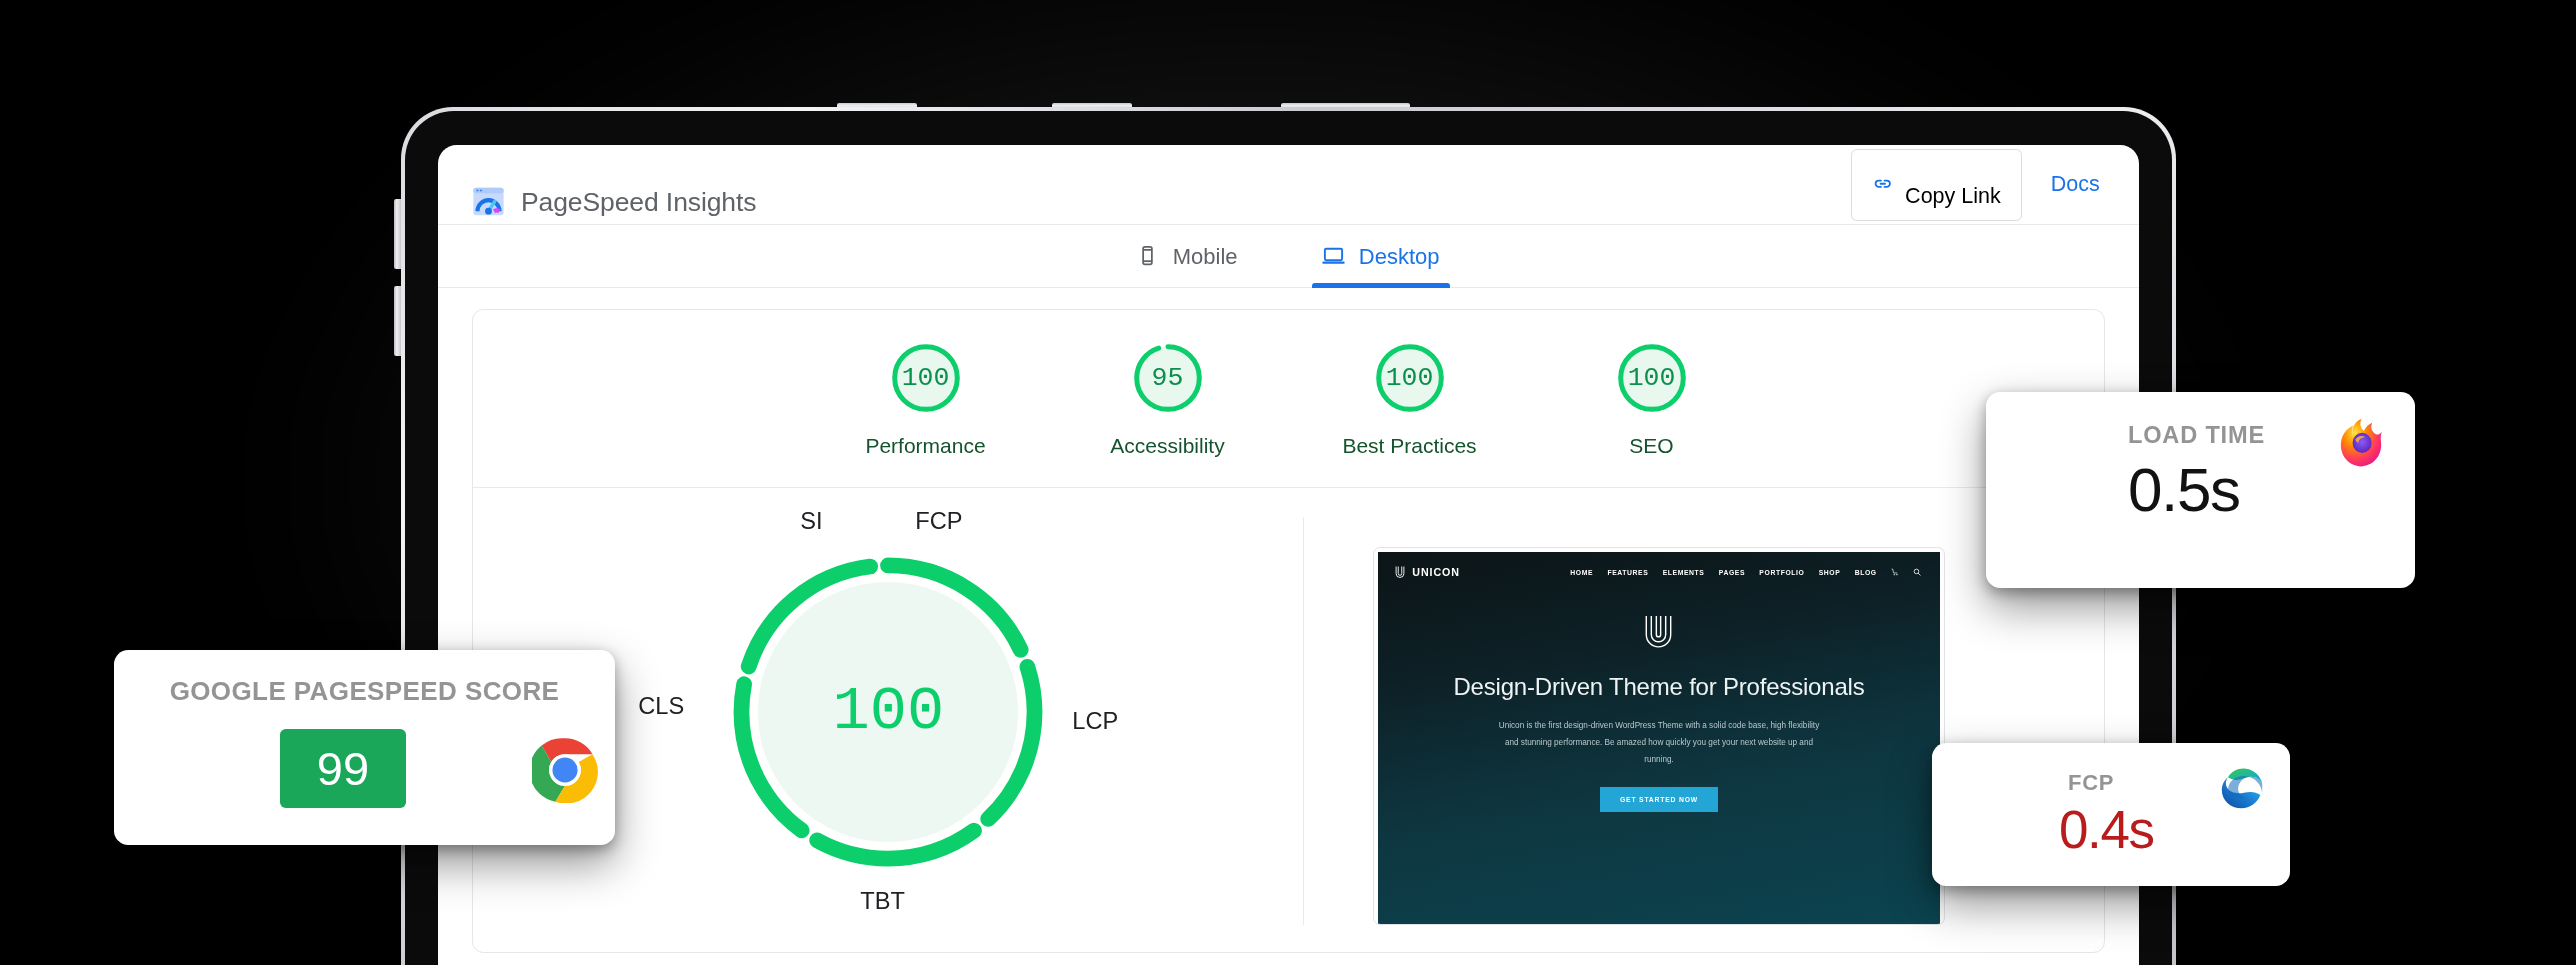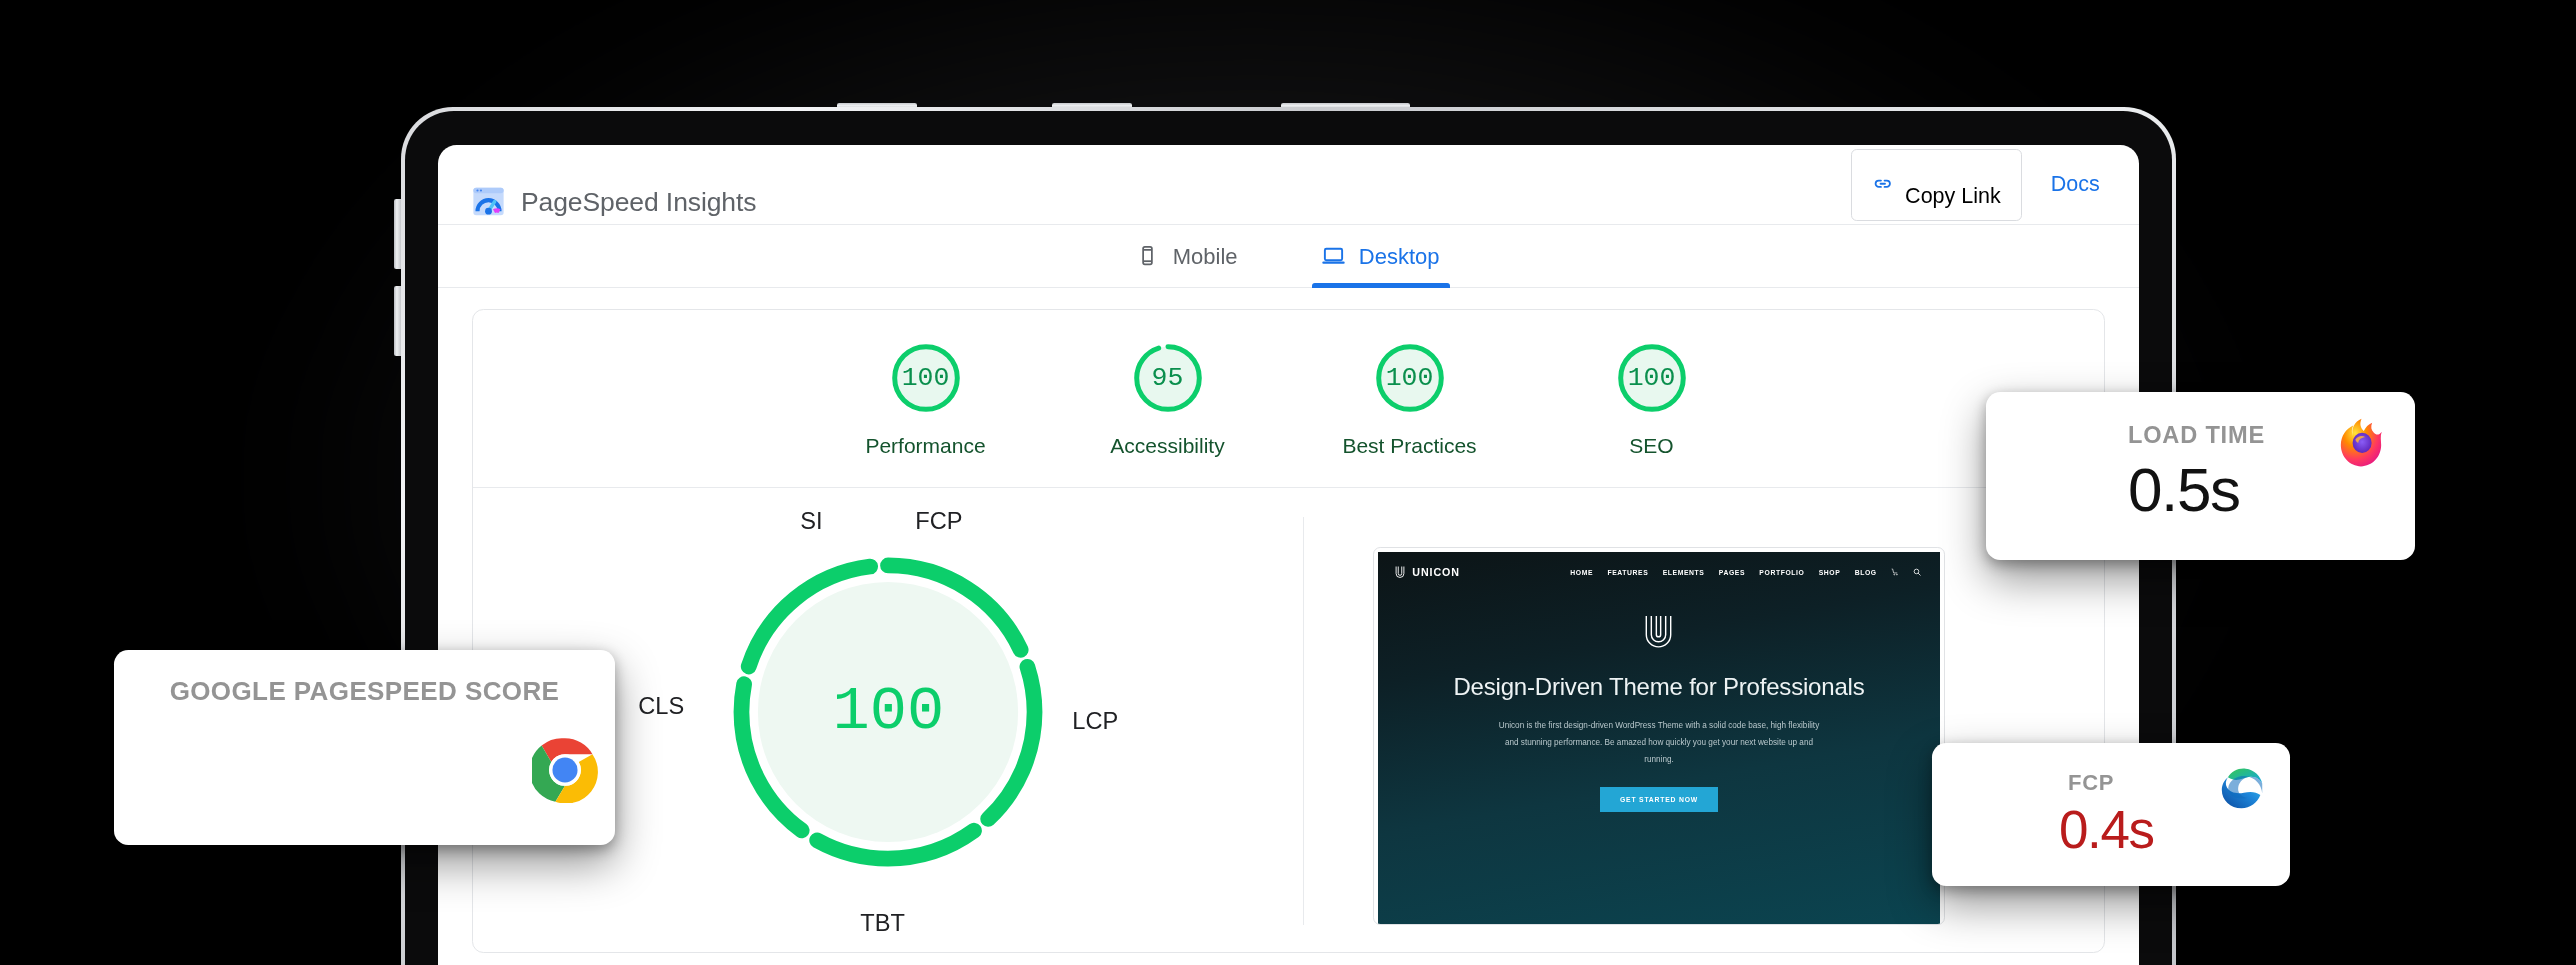--- a/index.html
+++ b/index.html
@@ -99,21 +99,21 @@
   .big-gauge { position:relative; width:336px; height:336px; }
   .big-gauge svg { width:336px; height:336px; transform:rotate(-90deg); }
   .big-gauge .center-val {
     position:absolute; inset:0; display:flex; align-items:center; justify-content:center;
     font-size:62px; color:#0cce6b; font-family:"Liberation Mono", monospace;
   }
   .ring-label { position:absolute; font-size:23.6px; color:#202124; white-space:nowrap; }
   .lbl-si  { top:-36px; left:80px; }
   .lbl-fcp { top:-36px; left:195px; }
   .lbl-lcp { top:164px; left:352px; }
-  .lbl-tbt { top:366px; left:140px; }
+  .lbl-tbt { top:344px; left:140px; }
   .lbl-cls { top:149px; left:-82px; }
 
   
   .preview {
     width:572px; border:0.7px solid #e0e2e5; border-radius:7.2px; overflow:hidden;
     background:#fff; padding:4.3px 4.3px 0 4.3px;
   }
   .preview-inner {
     background:linear-gradient(170deg,#0c1416 0%,#0d2026 28%,#0e3640 60%,#0b4450 100%);
     height:372px; position:relative; overflow:hidden;
@@ -141,21 +141,21 @@
   .gps-title { text-align:center; font-size:26px; font-weight:700; color:#949494; letter-spacing:0.4px; }
   .gps-body { position:relative; height:114px; }
   .gps-badge {
     position:absolute; left:166px; top:21.5px; width:126px; height:79px;
     background:#1aa75a; border-radius:5.7px; display:flex; align-items:center; justify-content:center;
     color:#fff; font-size:47px; font-weight:400;
   }
   .gps-chrome { position:absolute; left:418px; top:30px; }
 
   
-  .card-load { left:1986px; top:392px; width:429px; height:168px; }
+  .card-load { left:1986px; top:392px; width:429px; height:196px; }
   .lt-title { position:absolute; left:142px; top:30px; font-size:23.6px; font-weight:700; color:#949494; letter-spacing:0.8px; }
   .lt-value { position:absolute; left:142px; top:62px; font-size:62px; color:#121212; font-weight:400; letter-spacing:-1.4px; }
   .lt-logo { position:absolute; right:26px; top:24px; }
 
   
   .card-fcp { left:1932px; top:743px; width:358px; height:143px; }
   .fcp-title { position:absolute; left:136px; top:27px; font-size:22px; font-weight:700; color:#949494; letter-spacing:0.7px; }
   .fcp-value { position:absolute; left:127px; top:56px; font-size:53px; color:#b91c1c; letter-spacing:-1.4px; }
   .fcp-logo { position:absolute; right:24px; top:21.5px; }
 </style>
@@ -351,20 +351,21 @@
         </div>
 
       </div>
     </div>
   </div>
 </div>
 
 <div class="float-card card-gps">
   <div class="gps-title">GOOGLE PAGESPEED SCORE</div>
   <div class="gps-body">
+    <div class="gps-badge">99</div>
     <div class="gps-chrome">
       <svg width="66" height="66" viewBox="0 0 100 100">
         <circle cx="50" cy="50" r="48" fill="#fff"></circle>
         <path d="M50 2a48 48 0 0 1 41.6 24H50a24 24 0 0 0-20.8 12L14.6 13A47.9 47.9 0 0 1 50 2z" fill="#ea4335"></path>
         <path d="M14.6 13l14.6 25A24 24 0 0 0 50 74l-14.6 24A48 48 0 0 1 14.6 13z" fill="#34a853"></path>
         <path d="M91.6 26A48 48 0 0 1 35.4 98L50 74a24 24 0 0 0 20.8-36z" fill="#fbbc05"></path>
         <circle cx="50" cy="50" r="24" fill="#fff"></circle>
         <circle cx="50" cy="50" r="19" fill="#4285f4"></circle>
       </svg>
     </div>

